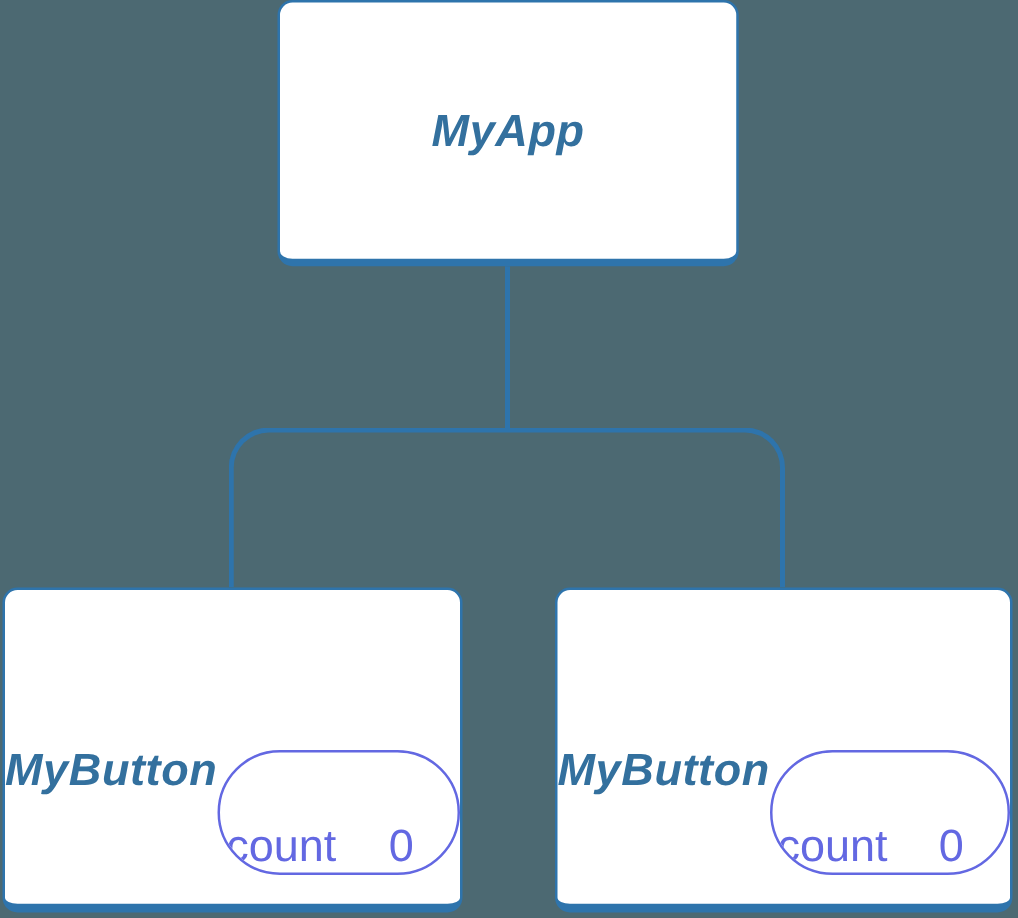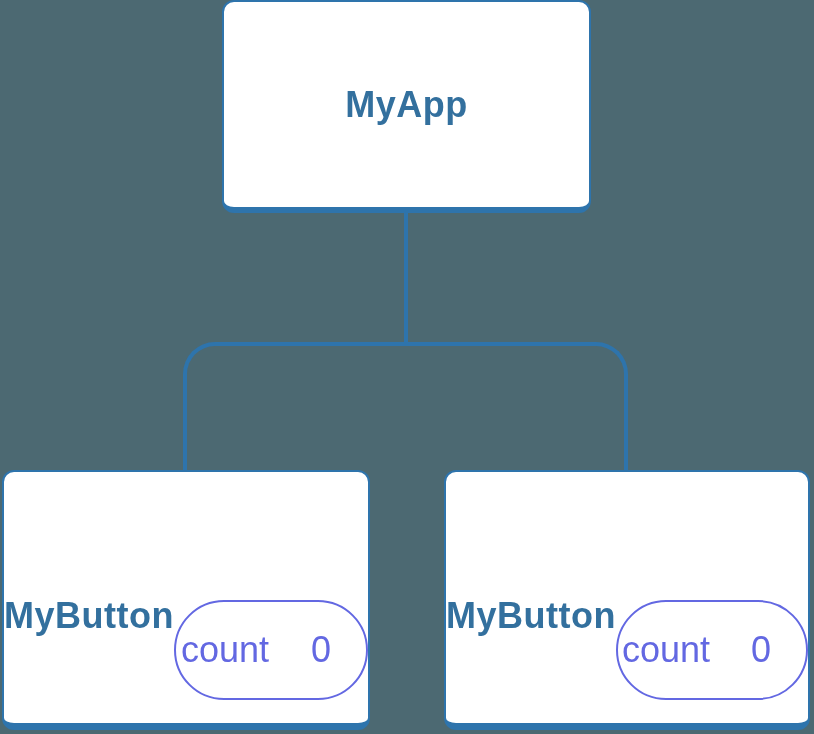--- a/index.html
+++ b/index.html
@@ -24,20 +24,21 @@
     background: var(--fill);
     border: 2px solid var(--line);
     border-bottom-width: 7px;
     border-radius: 12px;
   }
   .node-title {
     font-size: 36px;
     font-weight: 700;
     color: var(--title);
     letter-spacing: 0.5px;
+    font-style: italic;
   }
   .root-node {
     left: 222px; top: 0px;
     width: 369px; height: 213px;
     border-bottom-width: 6px;
     display: flex;
     align-items: center;
     justify-content: center;
   }
   .child-node {
@@ -65,21 +66,21 @@
     border-left: 4px solid var(--line);
     border-right: 4px solid var(--line);
     border-radius: 32px 32px 0 0;
   }
   .state-pill {
     margin-top: 68px;
     width: 267px; height: 100px;
     border: 2px solid var(--purple);
     border-radius: 50px;
     display: flex;
-    align-items: center;
+    align-items: flex-end;
     overflow: hidden;
     background: var(--fill);
   }
   .pill-key {
     flex: 1;
     display: flex;
     align-items: center;
     justify-content: center;
     font-size: 36px;
     font-weight: 400;

